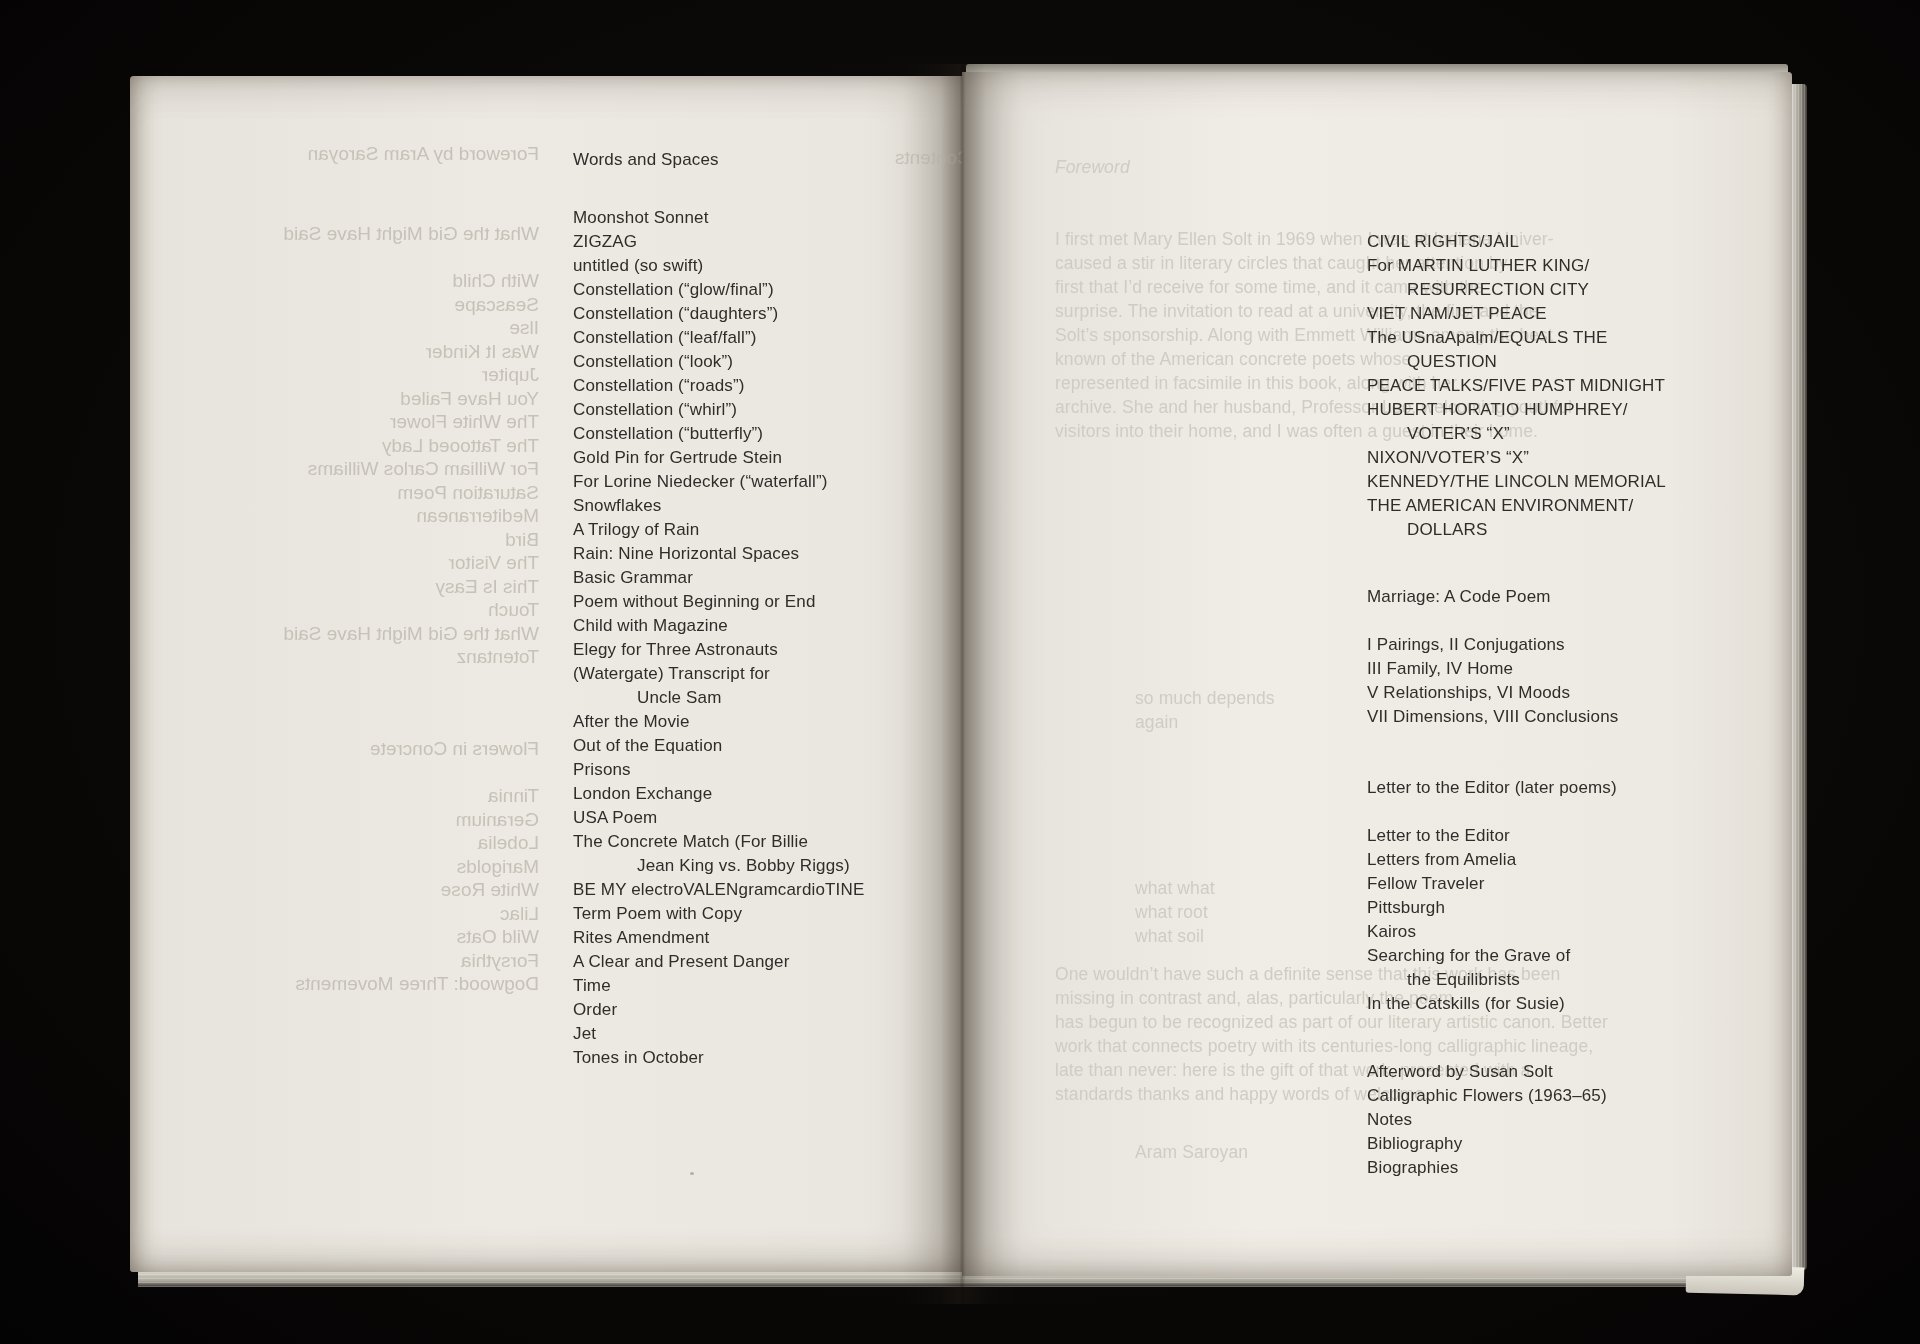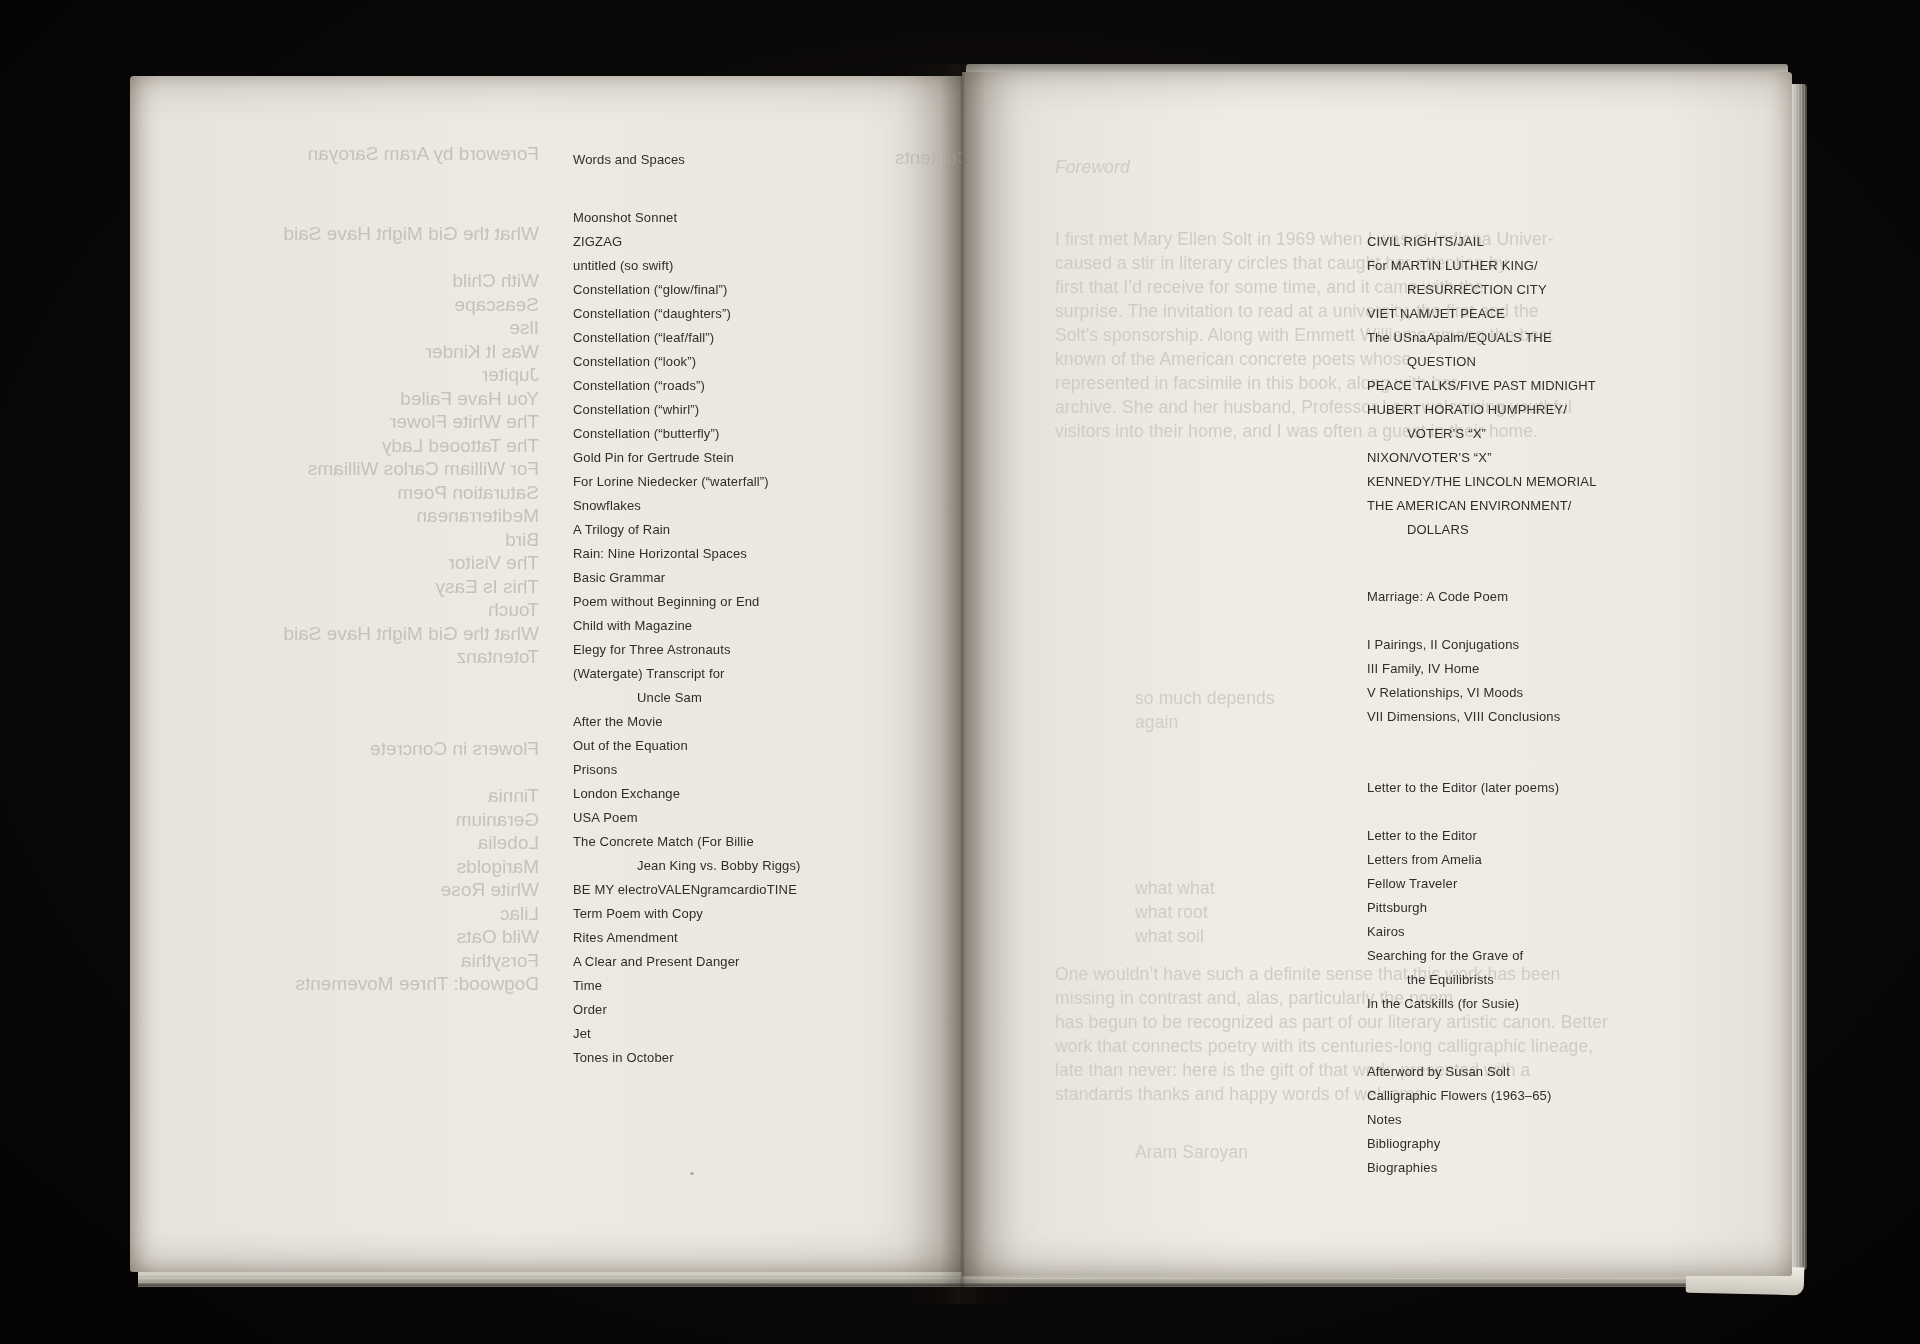--- a/index.html
+++ b/index.html
@@ -23,21 +23,21 @@
     background:linear-gradient(180deg,#8f8b82,#cfcbc2);}
   .fore-edge{position:absolute;left:1662px;top:20px;width:15px;height:1186px;z-index:0;border-radius:0 4px 4px 0;
     background:repeating-linear-gradient(90deg,rgba(255,255,255,.22) 0 1px,rgba(0,0,0,0) 1px 3px),
       linear-gradient(90deg,#d2cfc6,#9a968c 55%,#433f38);}
   .bottom-edge{position:absolute;left:8px;top:1206px;width:1660px;height:17px;z-index:0;
     background:repeating-linear-gradient(180deg,rgba(255,255,255,.25) 0 1px,rgba(0,0,0,0) 1px 4px),
       linear-gradient(180deg,#dfdbd0,#aba79c 65%,#342f29);}
   .corner-stack{position:absolute;left:1556px;top:1202px;width:118px;height:28px;z-index:0;
     background:linear-gradient(180deg,#efece4,#c9c5ba);transform:rotate(1.4deg);border-radius:0 0 10px 3px;}
 
-  .txt{color:#2f2d2a;font-size:13px;line-height:24px;letter-spacing:.15px;}
+  .txt{color:#2f2d2a;font-size:17px;line-height:24px;letter-spacing:.15px;}
   .heading{position:absolute;white-space:nowrap;z-index:3;}
   .toc{position:absolute;white-space:nowrap;z-index:3;}
   .row{min-height:24px;white-space:nowrap;}
   .indent-lg .row.indent{padding-left:64px;}
   .indent-sm .row.indent{padding-left:40px;}
 
   .ghost{position:absolute;color:#c6c2b8;filter:blur(.45px);z-index:2;font-size:19px;line-height:23.5px;}
   .ghost .row{min-height:23.5px;}
   .ghost.mirror{transform:scaleX(-1);text-align:left;}
   .ghost-r{position:absolute;color:#cfccc3;filter:blur(.55px);z-index:2;font-size:17.5px;line-height:24px;

